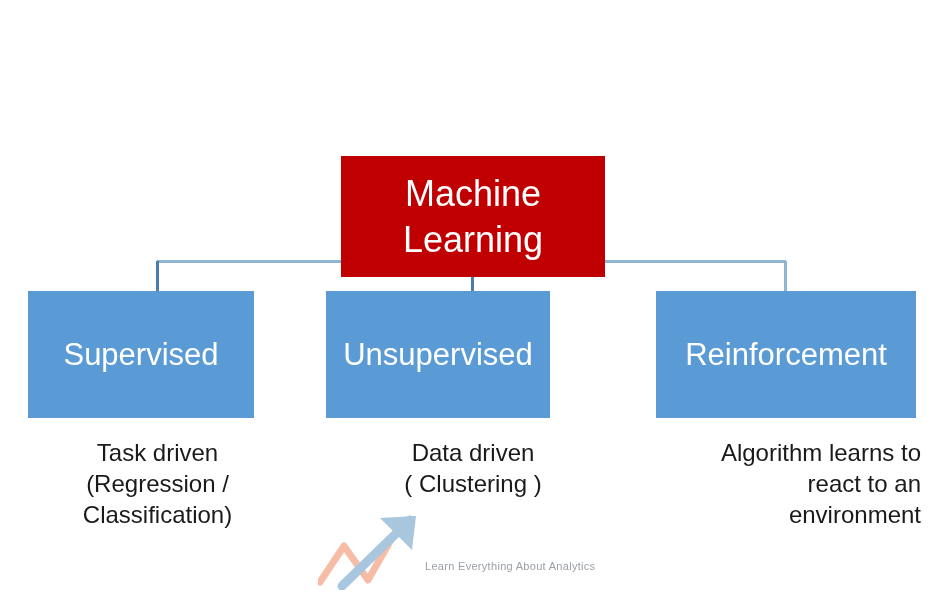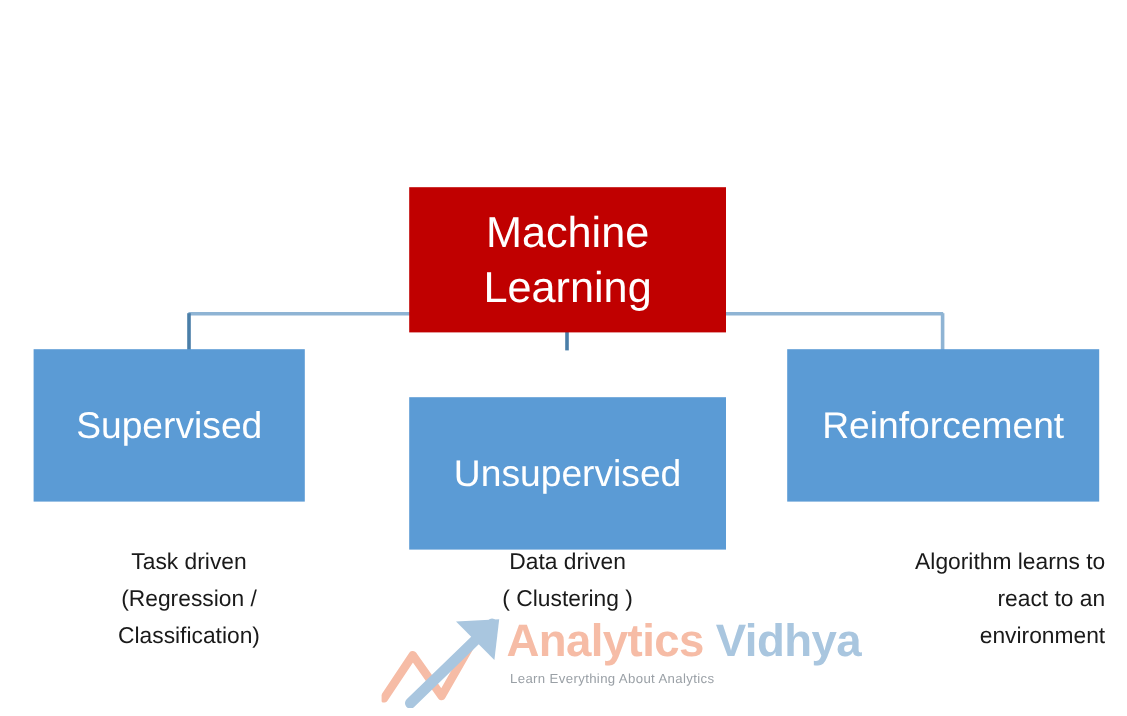--- a/index.html
+++ b/index.html
@@ -70,33 +70,32 @@
     box-sizing: border-box;
   }
   .node-child .node-label {
     color: #ffffff;
     font-size: 31px;
     font-weight: 400;
     text-align: center;
     white-space: nowrap;
   }
   #node-supervised    { left: 28px;  width: 226px; }
-  #node-unsupervised  { left: 341px; width: 264px; margin-top: 40px; }
+  #node-unsupervised  { left: 326px; width: 224px; }
   #node-reinforcement { left: 656px; width: 260px; }
 
   
   .caption {
     position: absolute;
     top: 437px;
-    font-size: 19px;
+    font-size: 24px;
     line-height: 31px;
     color: #1a1a1a;
     text-align: center;
     white-space: pre-line;
-    margin-top: 16px;
   }
   #caption-supervised    { left: 28px;  width: 259px; }
   #caption-unsupervised  { left: 341px; width: 264px; }
   #caption-reinforcement { left: 651px; width: 270px; text-align: right; }
 
   
   #connectors {
     position: absolute;
     left: 0;
     top: 0;
@@ -193,19 +192,16 @@
 environment</div>
 
   <div id="logo-watermark">
     <svg id="logo-mark" viewBox="0 0 108 78" width="108" height="78">
 
       <path d="M 2 70 L 26 34 L 50 68 L 74 26" fill="none" stroke="#F6BCA6" stroke-width="7" stroke-linecap="round" stroke-linejoin="round"></path>
 
       <path d="M 24 74 L 92 8" fill="none" stroke="#A9C6DF" stroke-width="9" stroke-linecap="round"></path>
       <path d="M 62 6 L 98 4 L 94 38 Z" fill="#A9C6DF"></path>
     </svg>
-    <div id="logo-wordmark">
-      <span id="logo-word-analytics">Analytics</span><span id="logo-word-vidhya"> Vidhya</span>
-    </div>
     <div id="logo-tagline">Learn Everything About Analytics</div>
   </div>
 
 </div>
 
 </body></html>

